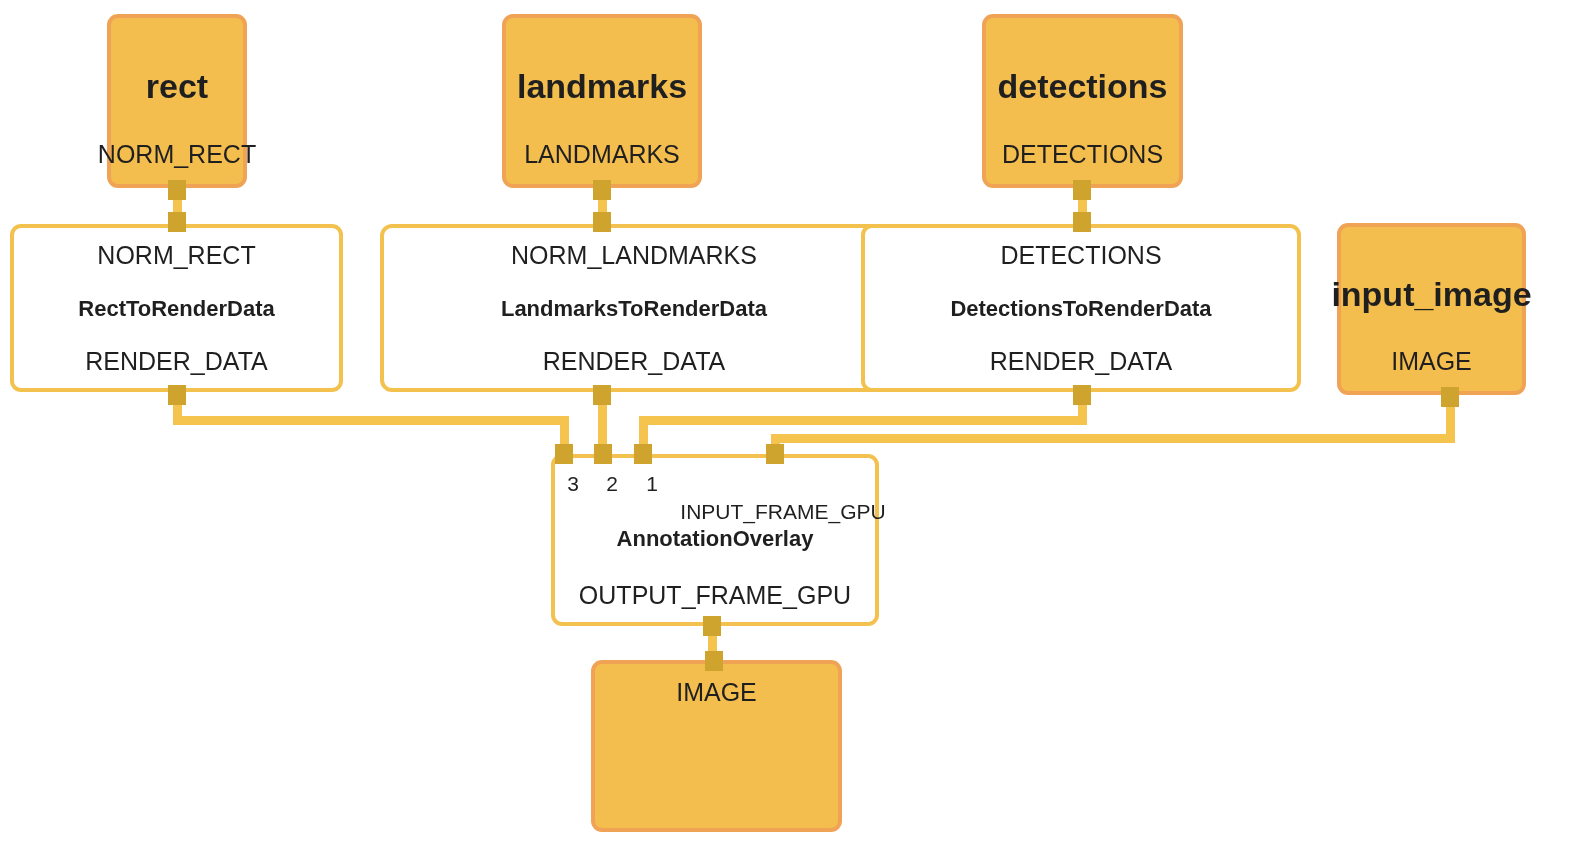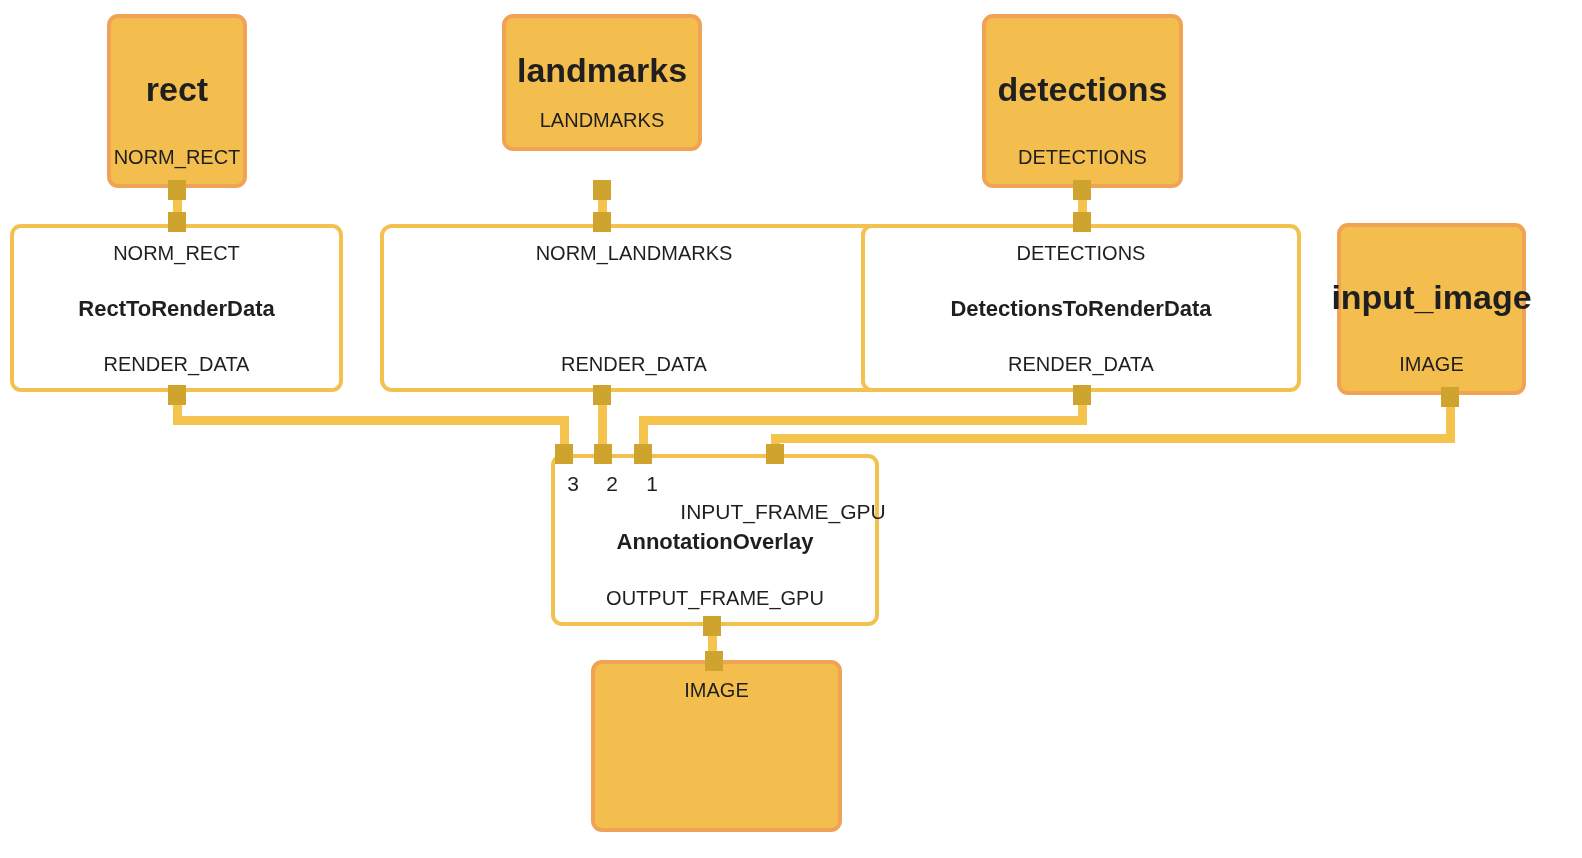--- a/index.html
+++ b/index.html
@@ -10,31 +10,31 @@
     --wire:#F4C44E; --port:#CEA42F; --text:#1F1F1F;
   }
   #canvas{position:absolute;inset:0;}
   
   .node{position:absolute;box-sizing:border-box;border-radius:11px;z-index:2;
         display:flex;flex-direction:column;align-items:center;color:var(--text);}
   .node.stream{background:var(--stream_fill);border:4px solid var(--stream_border);}
   .node.cal{background:#ffffff;border:4px solid var(--cal_border);}
   .ntitle{font-weight:bold;font-size:34px;line-height:1;white-space:nowrap;}
   .stream .ntitle{flex:1;display:flex;align-items:center;padding-top:12px;}
-  .nport-label{font-size:20px;line-height:1;white-space:nowrap;}
+  .nport-label{font-size:25px;line-height:1;white-space:nowrap;}
   .stream .nport-label{padding-bottom:17px;}
   .cal{justify-content:space-between;padding:15px 4px 14px 4px;}
   .cal .ntitle{font-size:22px;}
   
   .ao-inputs{position:relative;width:100%;height:22px;flex:none;}
   .ao-in{position:absolute;top:0;transform:translateX(-50%);font-size:21px;line-height:1;white-space:nowrap;}
   #ao-in-0{left:14px;} #ao-in-1{left:53px;} #ao-in-2{left:93px;} #ao-in-3{left:224px;margin-top:28px;}
   
   #n-rect{left:107px;top:14px;width:140px;height:174px;}
-  #n-landmarks{left:502px;top:14px;width:200px;height:137px;}
+  #n-landmarks{left:502px;top:14px;width:200px;height:174px;}
   #n-detections{left:982px;top:14px;width:201px;height:174px;}
   #n-r2rd{left:10px;top:224px;width:333px;height:168px;}
   #n-l2rd{left:380px;top:224px;width:508px;height:168px;border-radius:12px;}
   #n-d2rd{left:861px;top:224px;width:440px;height:168px;}
   #n-input-image{left:1337px;top:223px;width:189px;height:172px;}
   #n-ao{left:551px;top:454px;width:328px;height:172px;}
   #n-output-image{left:591px;top:660px;width:251px;height:172px;}
   
   .port{position:absolute;width:18px;height:20px;background:var(--port);z-index:3;}
   #pt-rect-out{left:168px;top:180px;}
@@ -101,20 +101,21 @@
   </div>
 
   <div class="node cal" id="n-r2rd">
     <div class="nport-label">NORM_RECT</div>
     <div class="ntitle">RectToRenderData</div>
     <div class="nport-label">RENDER_DATA</div>
   </div>
 
   <div class="node cal" id="n-l2rd">
     <div class="nport-label">NORM_LANDMARKS</div>
+    <div class="ntitle">LandmarksToRenderData</div>
     <div class="nport-label">RENDER_DATA</div>
   </div>
 
   <div class="node cal" id="n-d2rd">
     <div class="nport-label">DETECTIONS</div>
     <div class="ntitle">DetectionsToRenderData</div>
     <div class="nport-label">RENDER_DATA</div>
   </div>
 
   <div class="node stream" id="n-input-image">

